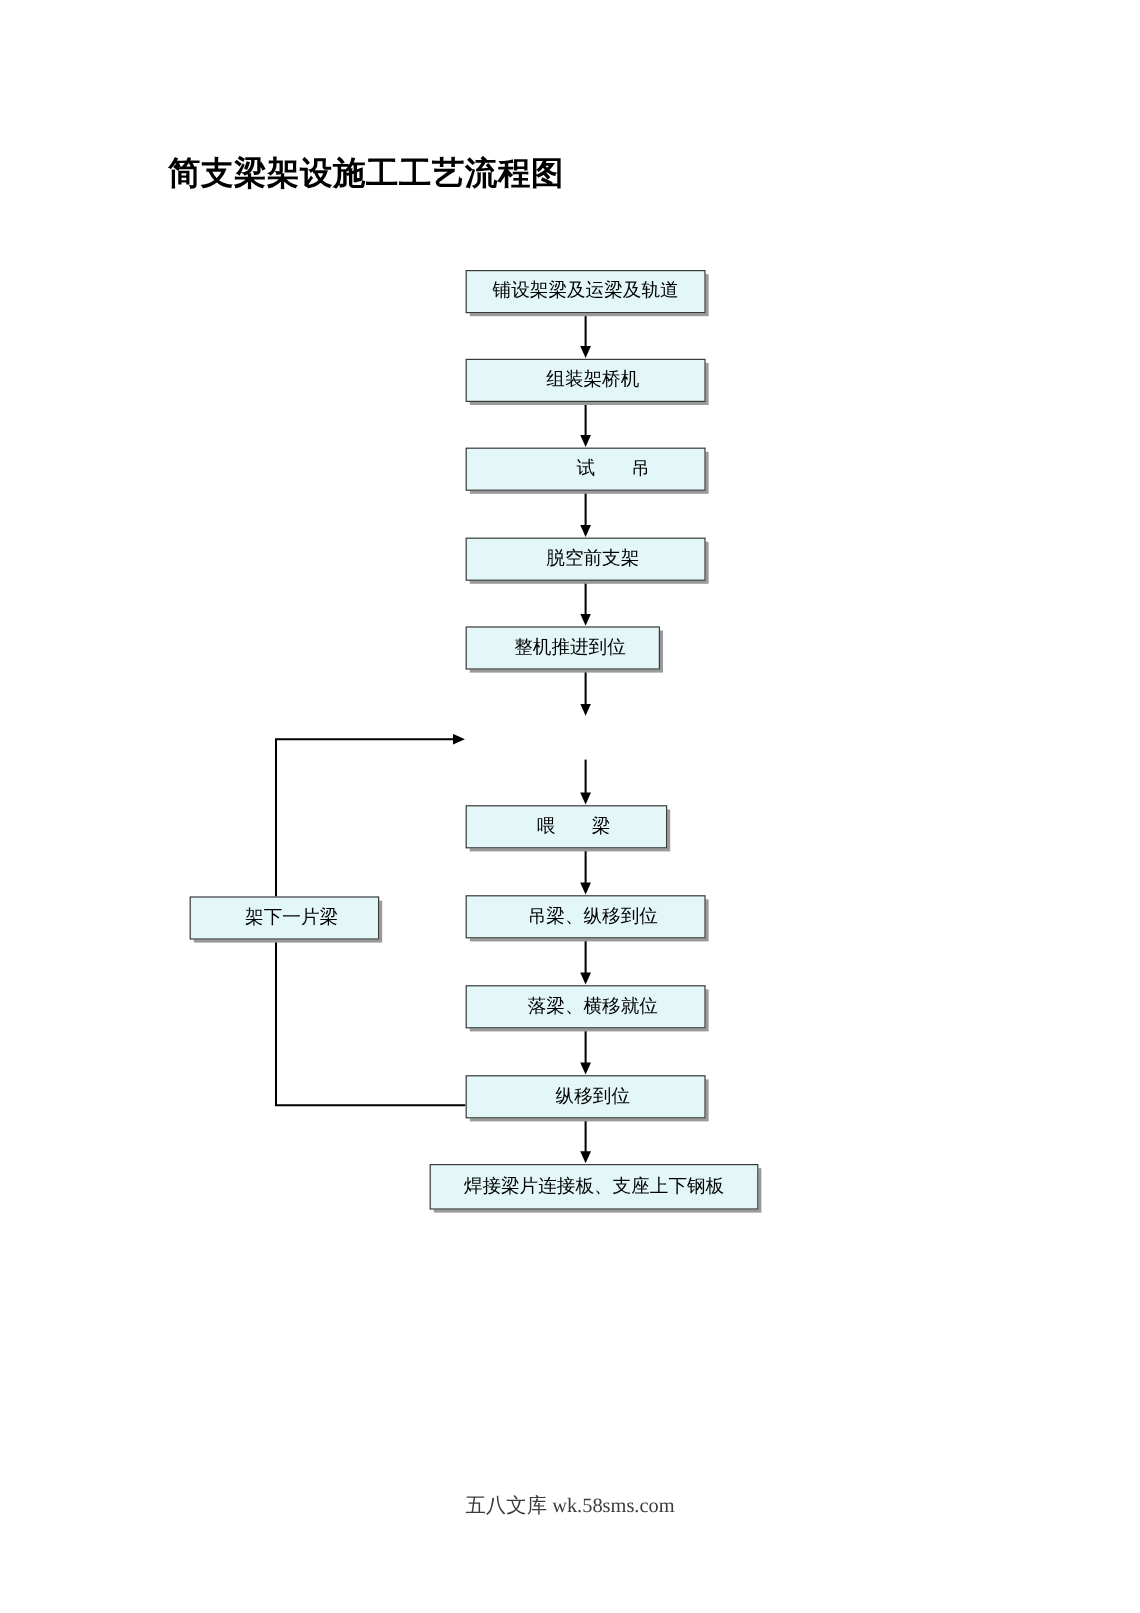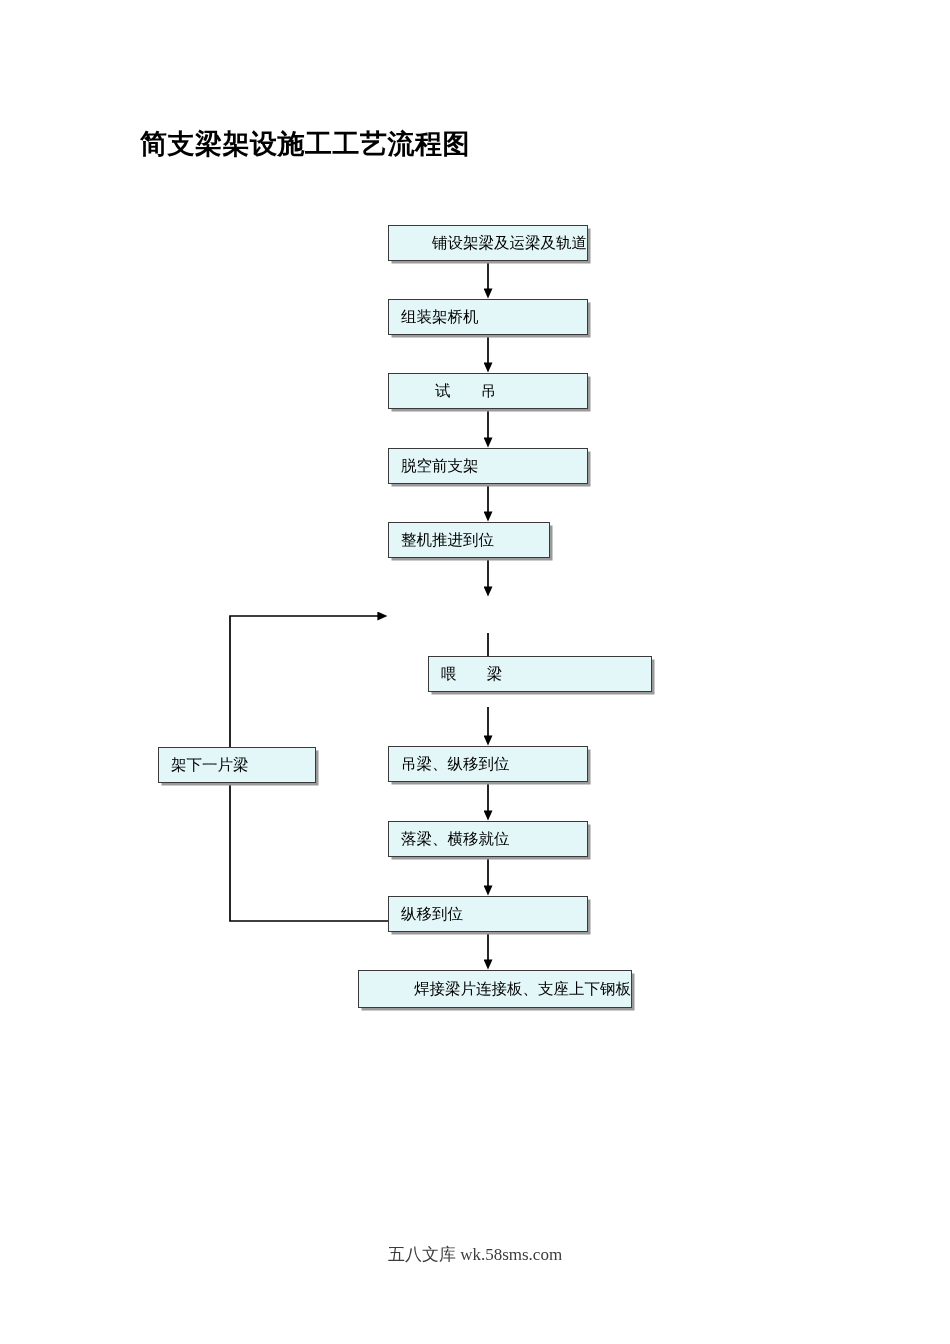--- a/index.html
+++ b/index.html
@@ -58,22 +58,22 @@
     font-size: 15.5px;
     line-height: 1.1;
     color: #000;
     white-space: pre;
   }
   .node .label {
     display: block;
     width: 100%;
     white-space: pre;
   }
-  .node.align-left .label { padding-left: 12px; text-align: left; }
-  .node.align-center .label { text-align: right; }
+  .node.align-left .label { padding-left: 12px; text-align: center; }
+  .node.align-center .label { text-align: center; }
 
   
   .footer-watermark {
     position: absolute;
     left: 0;
     top: 1243px;
     width: 950px;
     text-align: center;
     font-size: 17px;
     color: #3c3c3c;
@@ -138,21 +138,21 @@
 
   <div class="node align-left" style="left:388px; top:448px; width:200px; height:36px;">
     <span class="label">脱空前支架</span>
   </div>
 
   <div class="node align-left" style="left:388px; top:522px; width:162px; height:36px;">
     <span class="label">整机推进到位</span>
   </div>
 
 
-  <div class="node align-left" style="left:388px; top:656px; width:224px; height:36px;margin-left:40px;">
+  <div class="node align-left" style="left:388px; top:671px; width:168px; height:36px;">
     <span class="label">喂       梁</span>
   </div>
 
   <div class="node align-left" style="left:388px; top:746px; width:200px; height:36px;">
     <span class="label">吊梁、纵移到位</span>
   </div>
 
   <div class="node align-left" style="left:388px; top:821px; width:200px; height:36px;">
     <span class="label">落梁、横移就位</span>
   </div>

